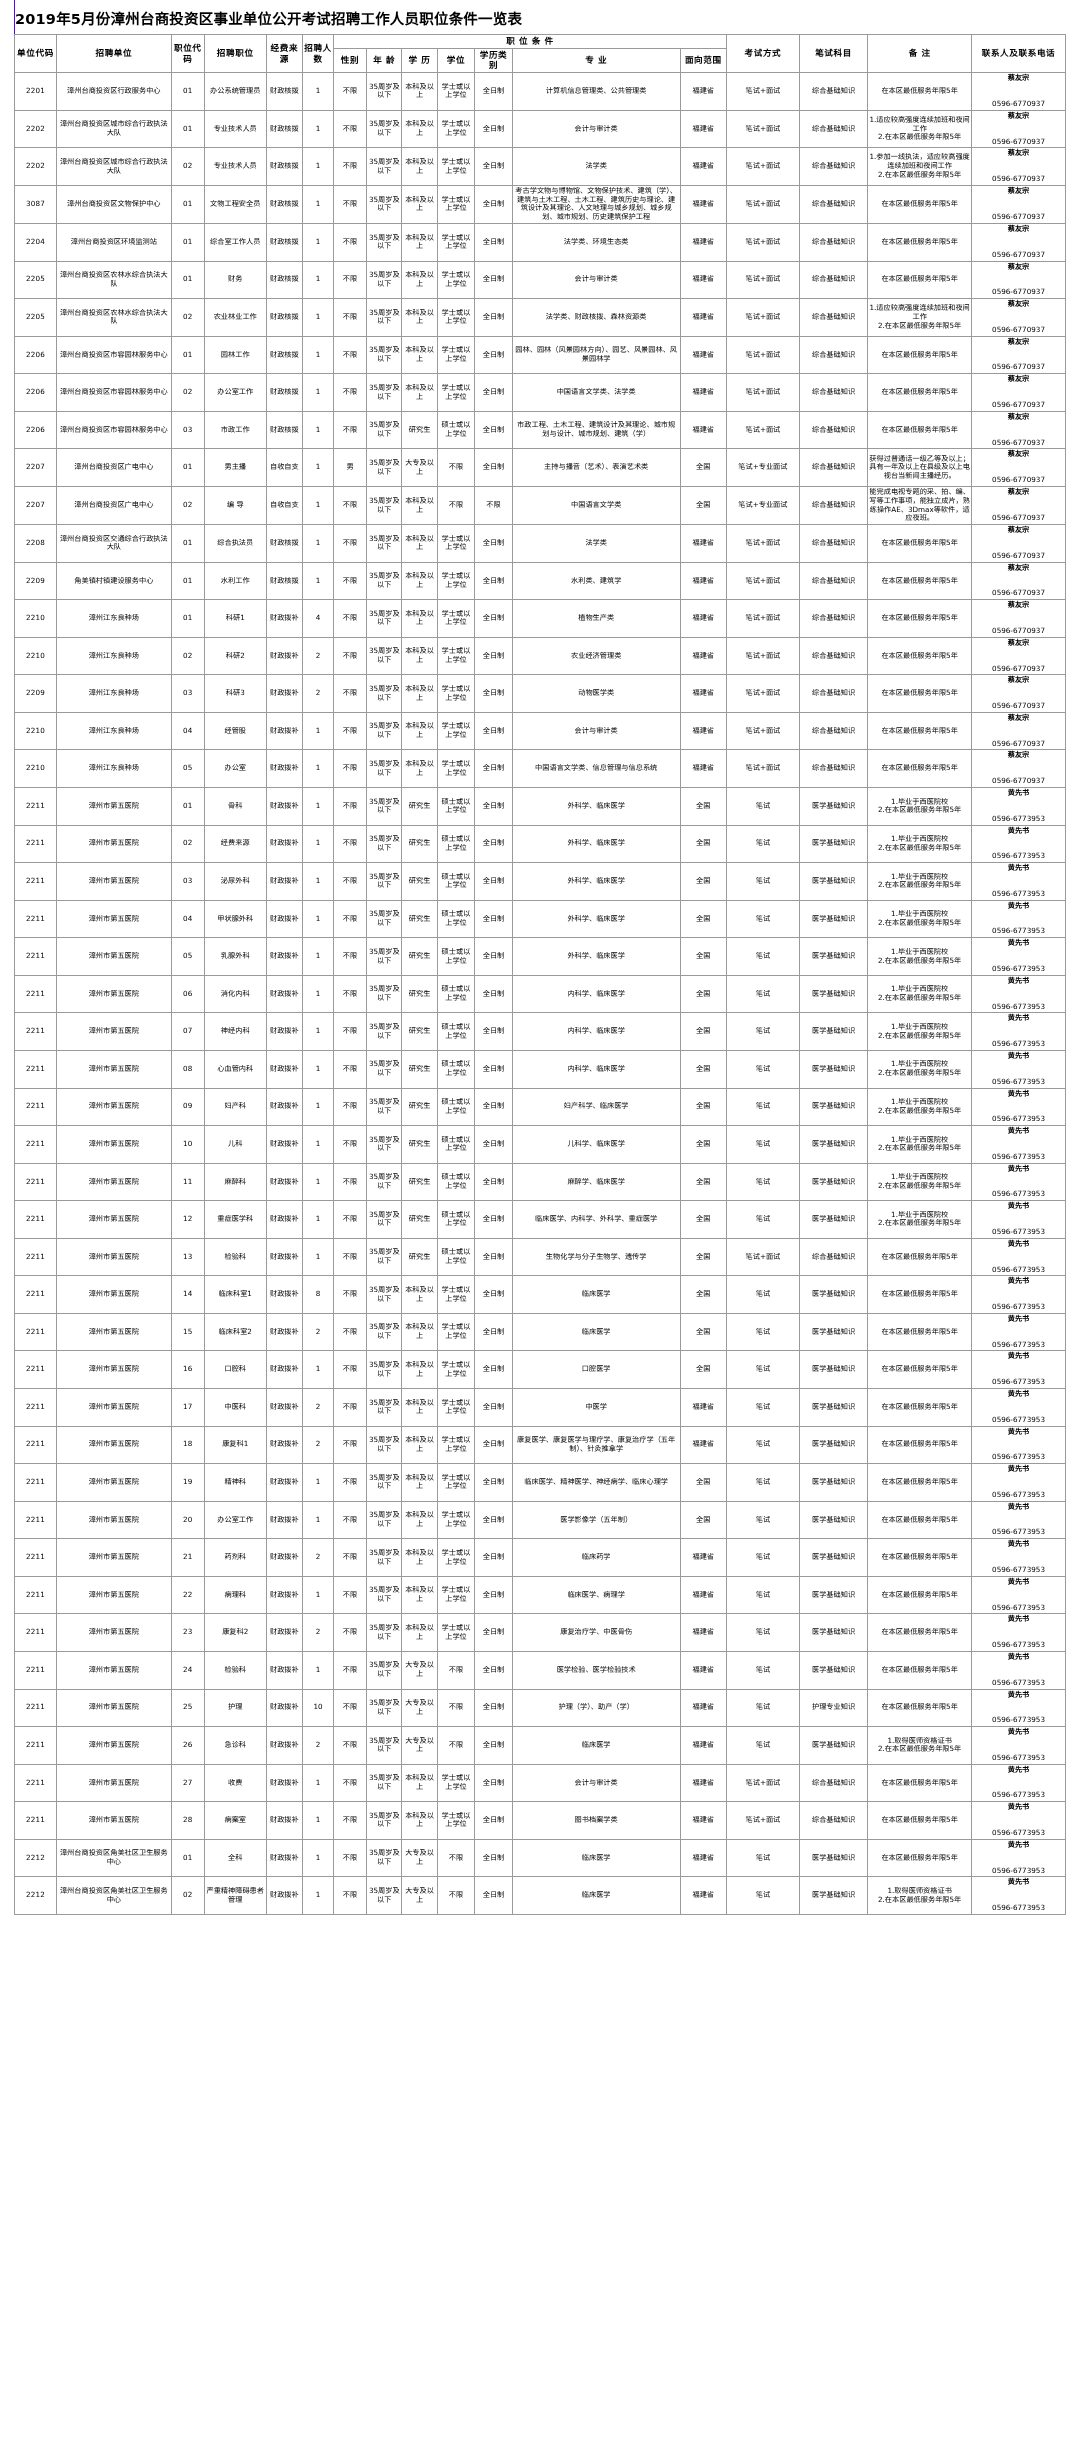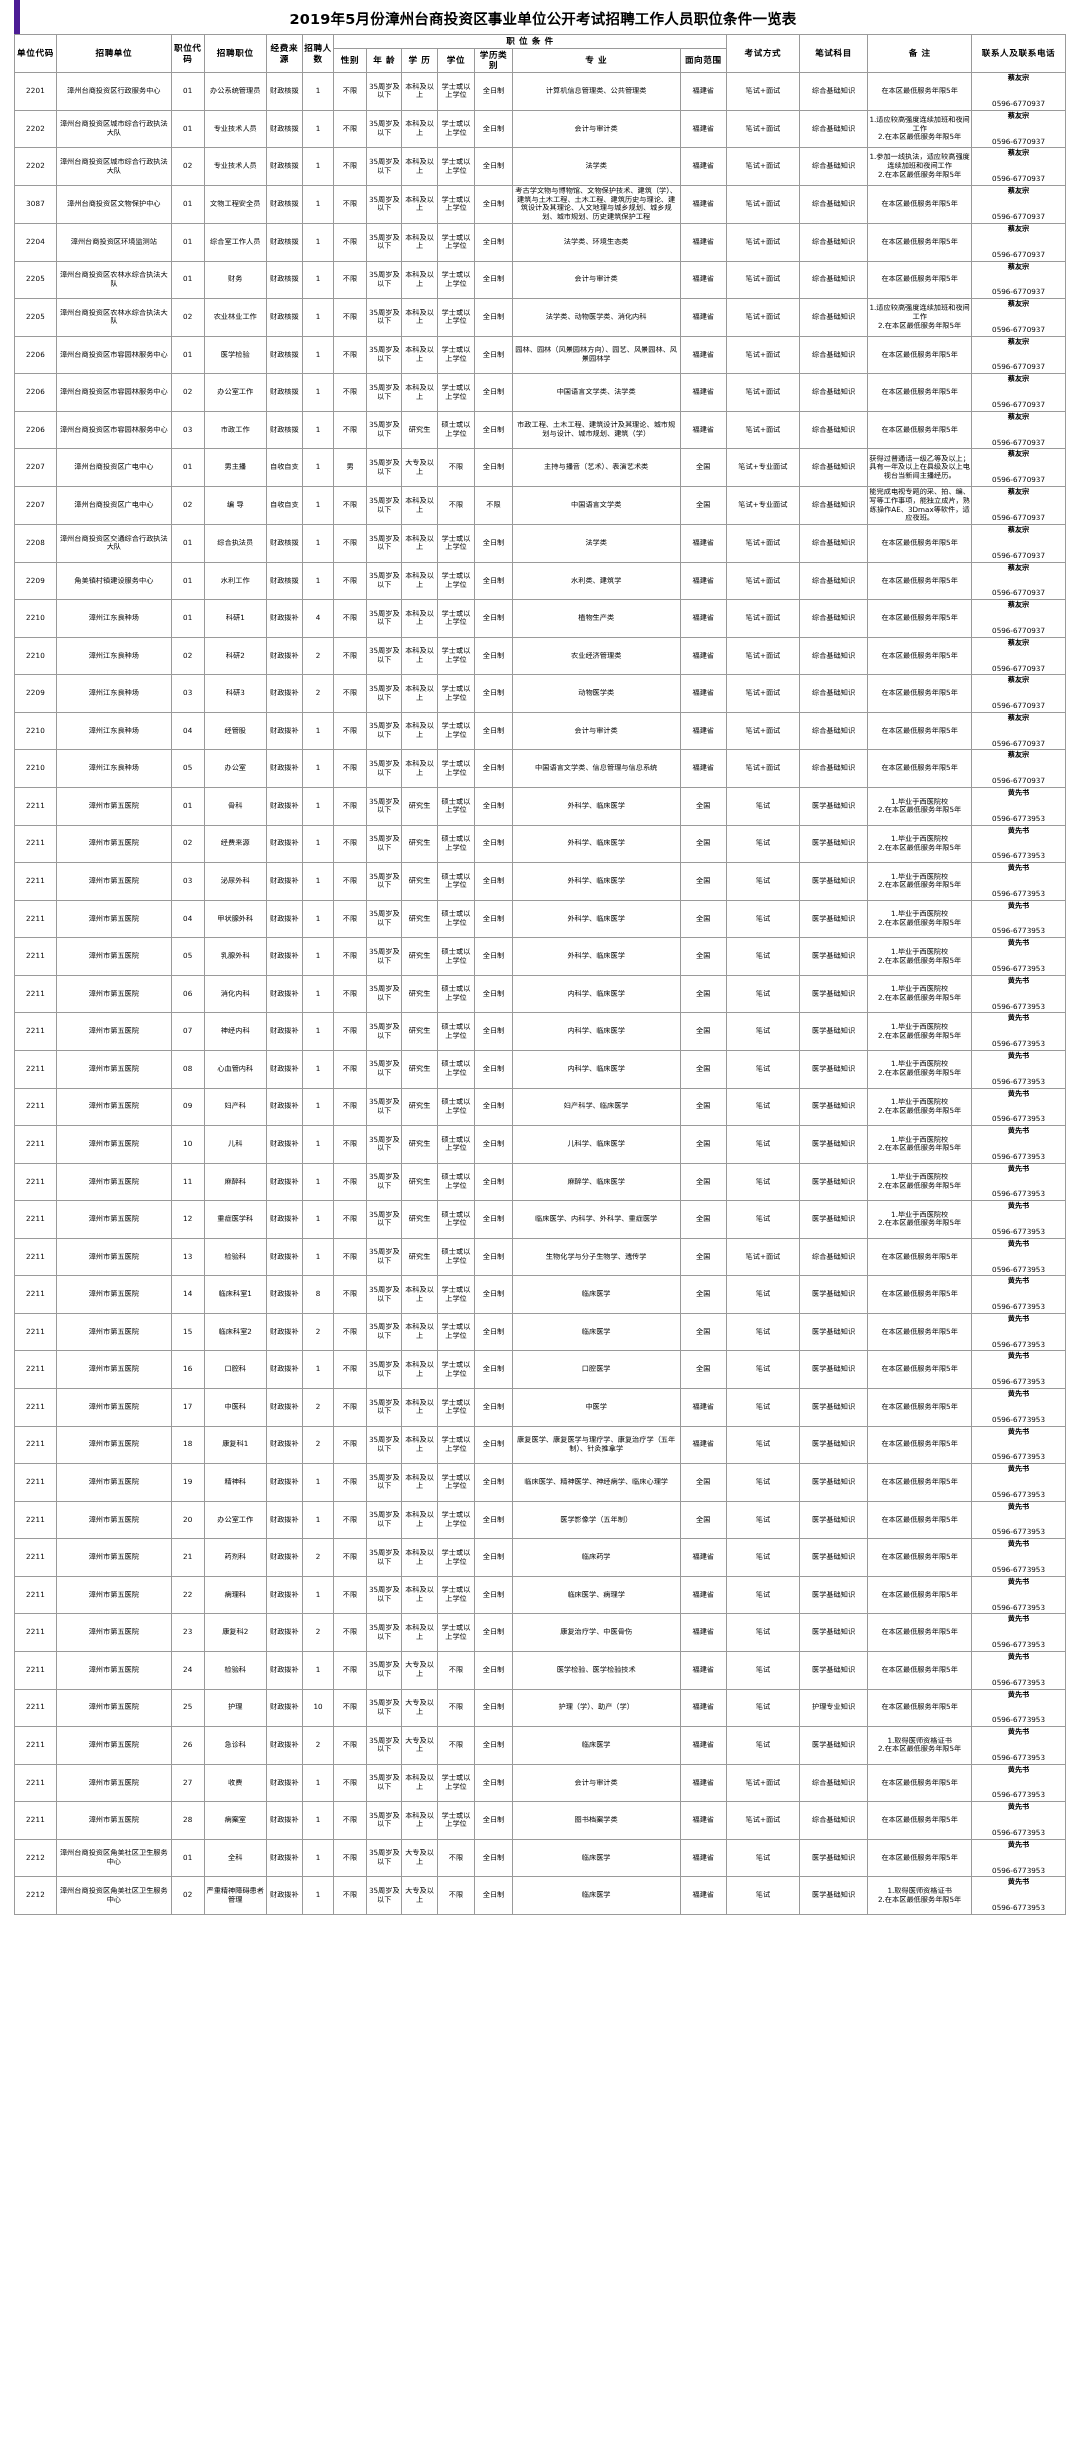--- a/index.html
+++ b/index.html
@@ -13,22 +13,21 @@
   #sheet{
     width:1080px;
     box-sizing:border-box;
     padding:0 14px 10px 14px;
     background:#fff;
   }
   .title-band{
     height:34px;
     display:flex;
     align-items:center;
-    justify-content:center;
-    border-left:6px solid #4c1d95;
+    border-left:1px solid #4c1d95;
   }
   .title-band .title{
     font-size:14.5px;
     font-weight:bold;
     letter-spacing:0.2px;
     white-space:nowrap;
   }
   table.grid{
     border-collapse:collapse;
     table-layout:fixed;
@@ -268,35 +267,35 @@
           <td>漳州台商投资区农林水综合执法大队</td>
           <td class="code">02</td>
           <td>农业林业工作</td>
           <td>财政核拨</td>
           <td class="num">1</td>
           <td>不限</td>
           <td>35周岁及以下</td>
           <td>本科及以上</td>
           <td>学士或以上学位</td>
           <td>全日制</td>
-          <td>法学类、动物医学类、消化内科</td>
+          <td>法学类、财政核拨、森林资源类</td>
           <td>福建省</td>
           <td>笔试+面试</td>
           <td>综合基础知识</td>
           <td class="left">1.适应较高强度连续加班和夜间工作<br>2.在本区最低服务年限5年</td>
           <td class="phone">
             <span class="ph1">蔡友宗</span>
             <span class="ph2">0596-6770937</span>
           </td>
         </tr>
         <tr>
           <td class="code">2206</td>
           <td>漳州台商投资区市容园林服务中心</td>
           <td class="code">01</td>
-          <td>医学检验</td>
+          <td>园林工作</td>
           <td>财政核拨</td>
           <td class="num">1</td>
           <td>不限</td>
           <td>35周岁及以下</td>
           <td>本科及以上</td>
           <td>学士或以上学位</td>
           <td>全日制</td>
           <td>园林、园林（风景园林方向）、园艺、风景园林、风景园林学</td>
           <td>福建省</td>
           <td>笔试+面试</td>

